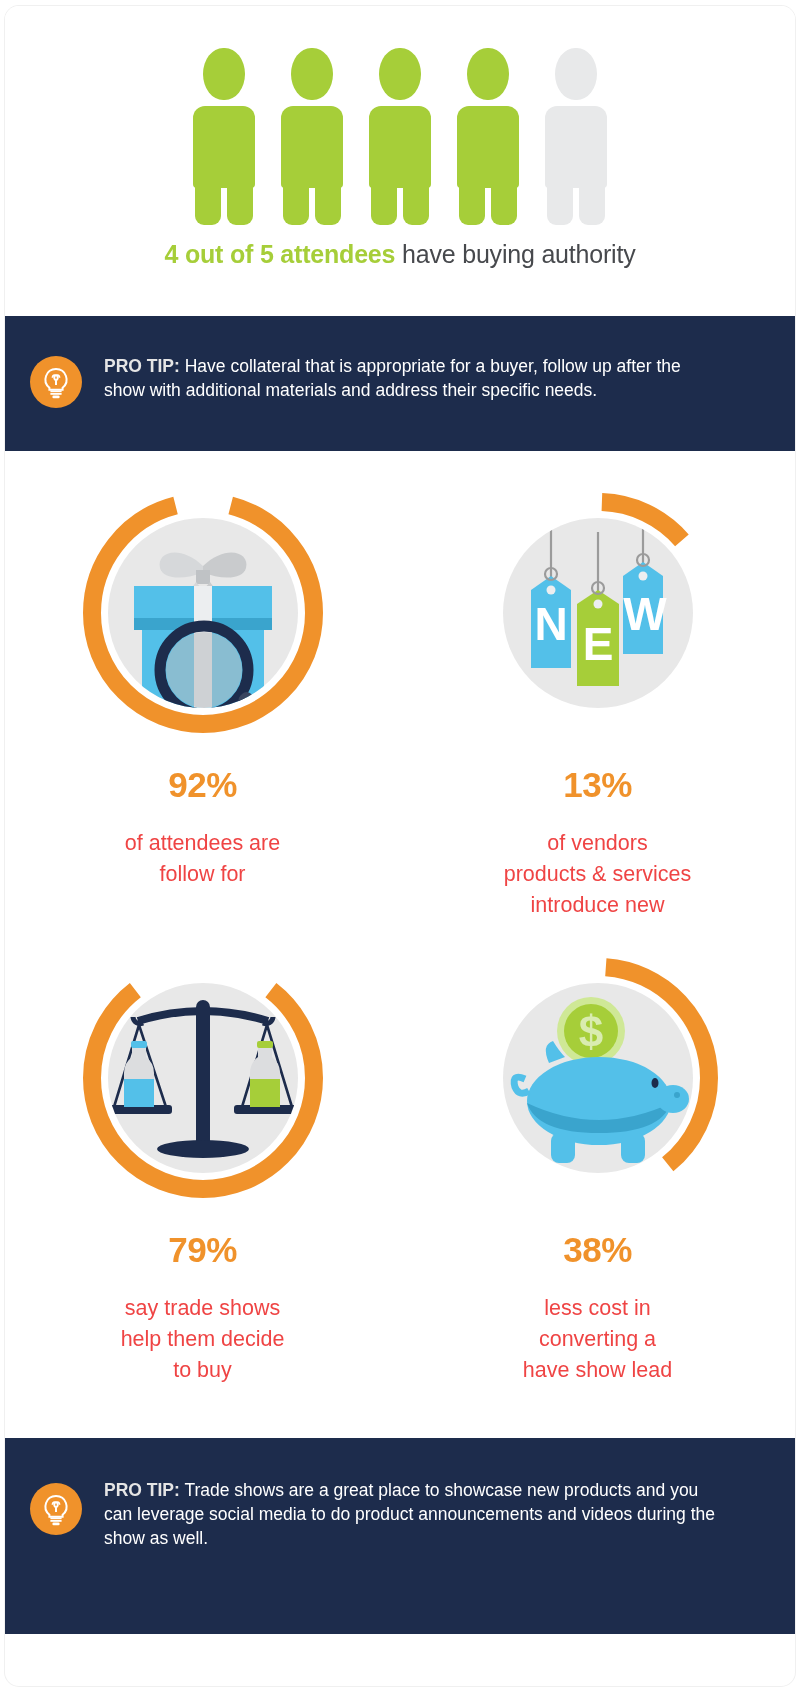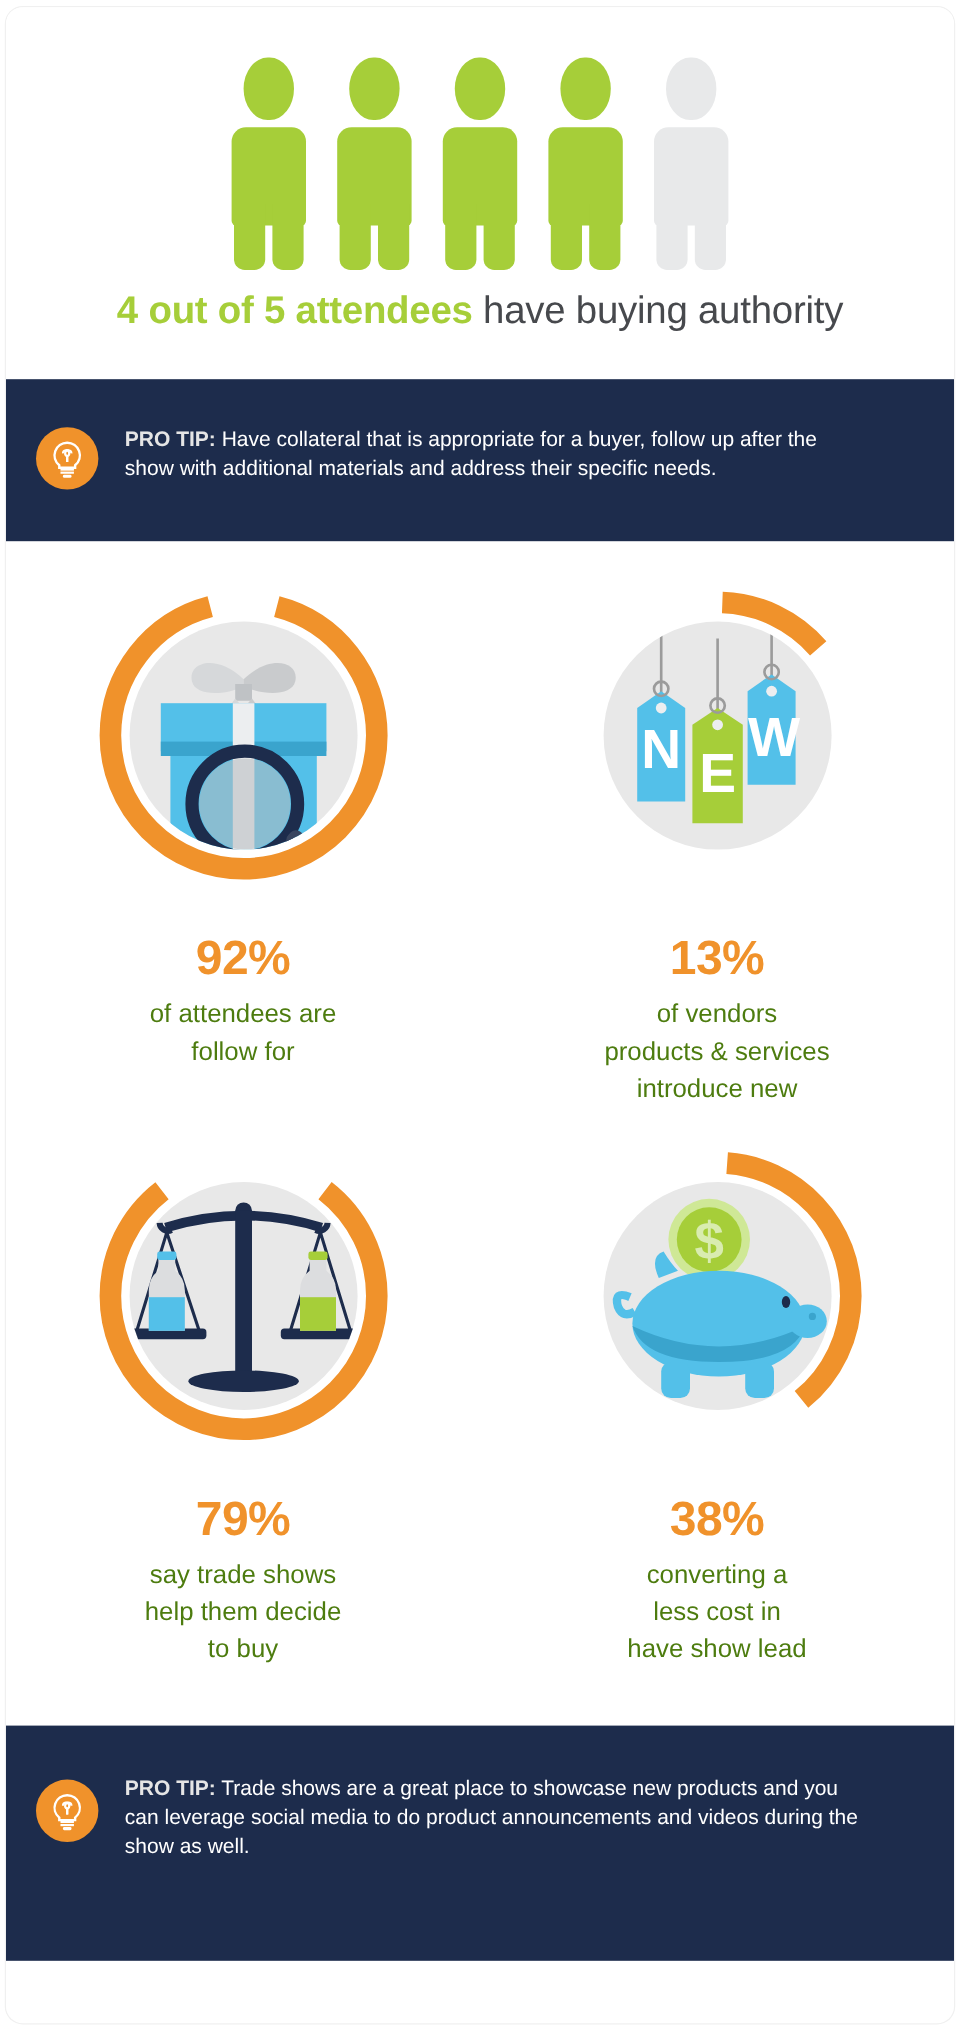--- a/index.html
+++ b/index.html
@@ -69,21 +69,21 @@
   .person.green .leg-r { background: #a6ce39; }
   .person.grey .head,
   .person.grey .torso,
   .person.grey .leg-l,
   .person.grey .leg-r { background: #e8e9ea; }
 
   .people-caption {
     position: absolute;
     left: 0; right: 0; top: 234px;
     text-align: center;
-    font-size: 32px;
+    font-size: 25px;
     letter-spacing: -0.2px;
     color: #4c4f53;
     white-space: nowrap;
   }
   .people-caption .hl {
     color: #a6ce39;
     font-weight: bold;
   }
   .people-caption .rest { color: #47494d; }
 
@@ -151,32 +151,32 @@
   .ring .art {
     position: absolute;
     left: 30px; top: 30px;
     width: 190px; height: 190px;
     overflow: hidden;
     border-radius: 50%;
   }
   .ring .art svg { position: absolute; left: 0; top: 0; }
 
   .pct {
-    margin-top: 38px;
-    font-size: 40px;
+    margin-top: 24px;
+    font-size: 35px;
     font-weight: bold;
     color: #f0922b;
     letter-spacing: -0.5px;
     line-height: 46px;
   }
   .desc {
-    margin-top: 8px;
+    margin-top: 20px;
     font-size: 21.5px;
     line-height: 31px;
-    color: #4d7c0f;
+    color: #ef4444;
   }
 </style>
 </head>
 <body>
 
 <div class="page">
  <div class="card">
 
   <div class="people-block">
     <div class="people-row">
@@ -382,22 +382,22 @@
 
             <rect x="48" y="150" width="24" height="30" rx="8" fill="#53c0e9"></rect>
             <rect x="118" y="150" width="24" height="30" rx="8" fill="#53c0e9"></rect>
 
             <path d="M22 96 q-14 -6 -10 8 q4 10 14 4" stroke="#53c0e9" stroke-width="7" fill="none"></path>
           </svg>
         </div>
       </div>
       <div class="pct">38%</div>
       <div class="desc">
+        <div>less cost in</div>
         <div>converting a</div>
-        <div>less cost in</div>
         <div>have show lead</div>
       </div>
     </div>
 
   </div>
 
   <div class="protip bottom">
     <div class="bulb-wrap">
       <div class="bulb">
         <svg width="52" height="52" viewBox="0 0 52 52" aria-hidden="true">

